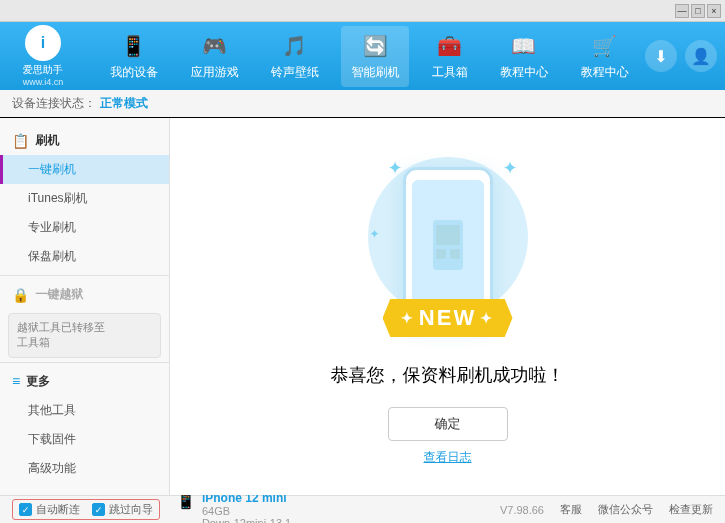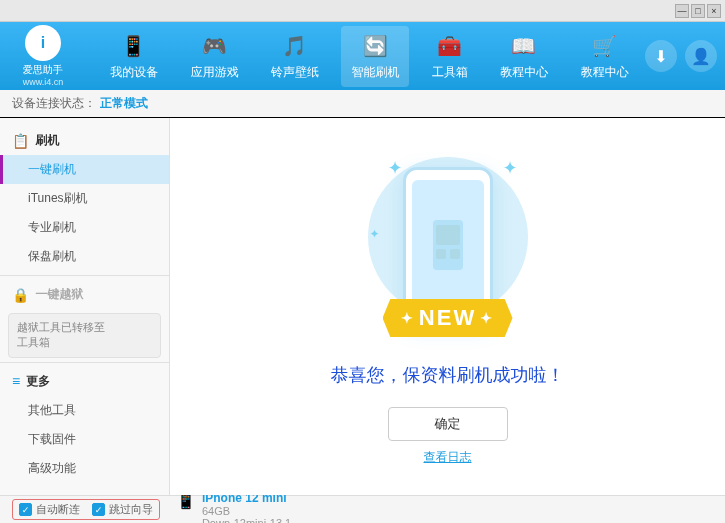--- a/index.html
+++ b/index.html
@@ -151,21 +151,21 @@
       display: flex; align-items: center; gap: 4px;
     }
     .new-star { font-size: 14px; }
 
     
     .sparkle {
       position: absolute; color: #7cd4f5; font-size: 18px; z-index: 4;
     }
 
     .success-text {
-      font-size: 18px; color: #1d4ed8; margin-bottom: 20px; font-weight: normal;
+      font-size: 18px; color: #000000; margin-bottom: 20px; font-weight: normal;
     }
 
     .btn-confirm {
       width: 120px; height: 34px; background: #fff;
       border: 1px solid #ccc; border-radius: 4px;
       font-size: 13px; color: #333; cursor: pointer; margin-bottom: 8px;
       display: flex; align-items: center; justify-content: center;
     }
 
     .link-secondary {
@@ -370,13 +370,19 @@
     <div class="bottom-device-area" style="margin-left:8px;">
       <span class="device-icon">📱</span>
       <div>
         <div class="device-name">iPhone 12 mini</div>
         <div class="device-detail">64GB</div>
         <div class="device-detail">Down-12mini-13,1</div>
       </div>
     </div>
   </div>
 
+  <div class="bottom-right">
+    <span class="version">V7.98.66</span>
+    <span class="bottom-link">客服</span>
+    <span class="bottom-link">微信公众号</span>
+    <span class="bottom-link">检查更新</span>
+  </div>
 </div>
 
 </body></html>

